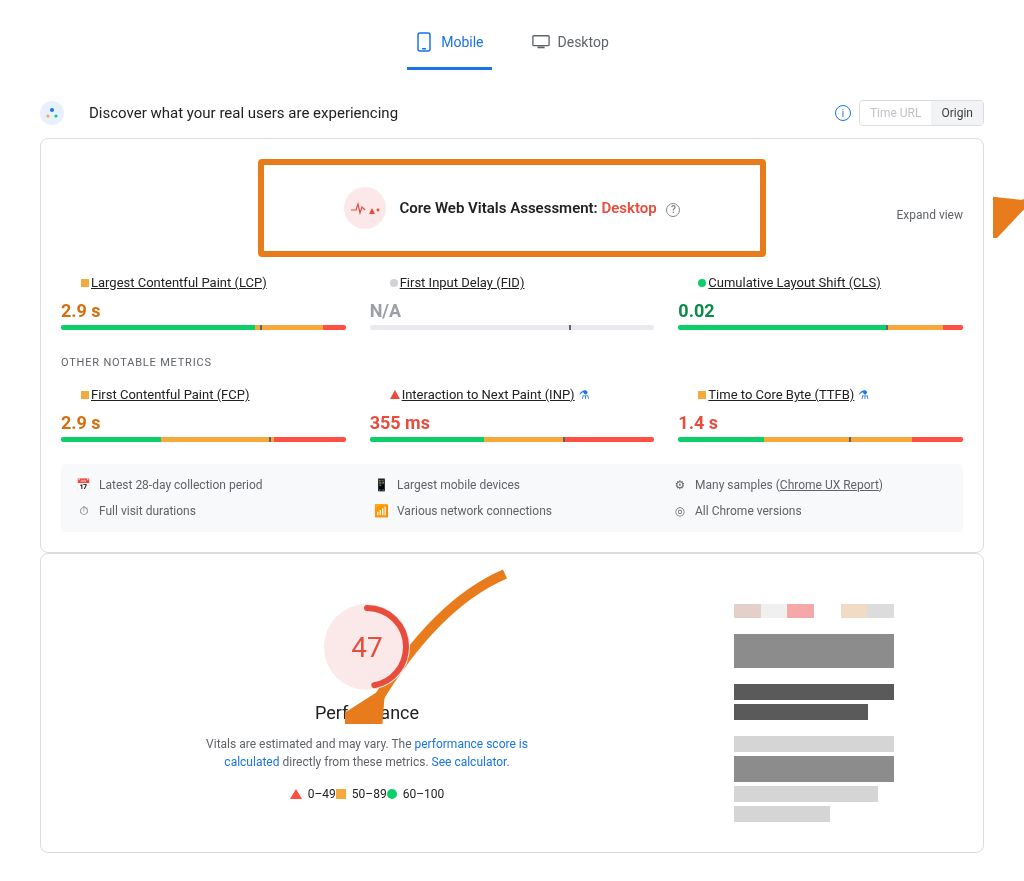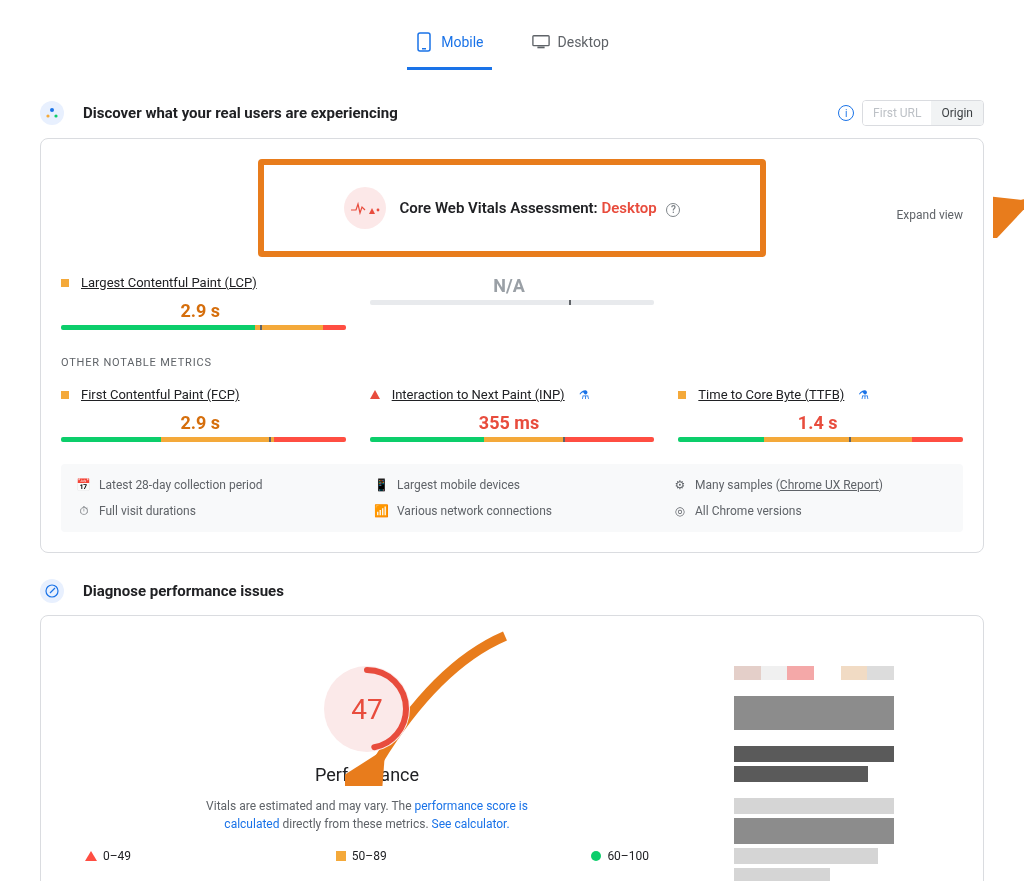--- a/index.html
+++ b/index.html
@@ -43,23 +43,23 @@
   
   .section-head {
     display: flex;
     align-items: center;
     justify-content: space-between;
     margin: 26px 0 12px;
   }
   .section-head .left {
     display: flex;
     align-items: center;
-    gap: 19px;
+    gap: 25px;
     font-size: 15px;
-    font-weight: 700;
+    font-weight: 400;
   }
   .round-icon {
     width: 24px; height: 24px;
     border-radius: 50%;
     background: #e8f0fe;
     display: inline-flex;
     align-items: center;
     justify-content: center;
     font-size: 12px;
   }
@@ -116,35 +116,35 @@
     width:150px; height:60px; pointer-events:none;
   }
 
   
   .metrics {
     display:grid; grid-template-columns: repeat(3, 1fr);
     gap: 20px 24px;
     margin-top: 18px;
   }
   .metric .title {
-    display:flex; align-items:center; gap:12px;
-    font-size:13px; margin-bottom:10px;
+    display:flex; align-items:center; gap:2px;
+    font-size:13px; margin-bottom:10px;margin-left:20px;
   }
   .dot { width:8px;height:8px;display:inline-block;}
   .dot.sq { }
   .dot.orange { background:#f4a93a;}
   .dot.gray { background:#cfd2d6; border-radius:50%;}
   .dot.green { background:#0cce6b; border-radius:50%;}
   .dot.red-tri {
     width:0;height:0;border-left:5px solid transparent;border-right:5px solid transparent;
     border-bottom:9px solid #e84c3d;
   }
   .metric .title .name { text-decoration: underline; color:#202124; }
   .flask { color:#1a73e8; font-size:12px; margin-left:2px;}
-  .metric .value { text-align:center; font-weight:700; font-size:18px; padding-right:6px;}
+  .metric .value { text-align:left; font-weight:700; font-size:18px; padding-right:6px;}
   .metric .value.orange { color:#d56e0c;}
   .metric .value.green { color:#0b8a4b;}
   .metric .value.gray { color:#9aa0a6;}
   .metric .value.red { color:#e84c3d;}
   .bar {
     height:5px; display:flex; border-radius:2px; overflow:hidden; margin-top:4px; position:relative;
   }
   .bar .seg-g { background:#0cce6b;}
   .bar .seg-o { background:#f4a93a;}
   .bar .seg-r { background:#ff4e42;}
@@ -183,21 +183,21 @@
     width:100%;height:100%;border-radius:50%;background:#fbe9e9;position:relative;
   }
   .gauge-svg{position:absolute;inset:0;}
   .gauge-num {
     position:absolute;inset:0;display:flex;align-items:center;justify-content:center;
     font-size:28px;color:#e84c3d;font-weight:400;
   }
   .perf-label { font-size:18px; margin-bottom:12px; }
   .perf-desc { font-size:12px; color:#5f6368; max-width:360px; margin:0 auto 16px; line-height:1.5;}
   .perf-desc a { color:#1a73e8; text-decoration:none;}
-  .legend { display:flex; justify-content:space-between; gap:28px; font-size:12px;}
+  .legend { display:flex; justify-content:center; font-size:12px;}
   .legend .item { display:flex; align-items:center; gap:6px;}
   .tri-red { width:0;height:0;border-left:6px solid transparent;border-right:6px solid transparent;border-bottom:10px solid #ff4e42;}
   .sq-or { width:10px;height:10px;background:#f4a93a;}
   .ci-gn { width:10px;height:10px;border-radius:50%;background:#0cce6b;}
   .arrow2 {
     position:absolute; left:260px; top:-40px; width:170px; height:160px; pointer-events:none;
   }
 
   .preview-col { flex:0 0 250px; display:flex; align-items:center; justify-content:center;}
   .preview {
@@ -245,21 +245,21 @@
             <circle cx="7" cy="4" r="2" fill="#1a73e8"></circle>
             <circle cx="3" cy="10" r="1.6" fill="#f4a93a"></circle>
             <circle cx="11" cy="10" r="1.6" fill="#0cce6b"></circle>
           </svg>
       </span>
       <span>Discover what your real users are experiencing</span>
     </div>
     <div class="right">
       <span class="info-i">i</span>
       <div class="seg">
-        <div class="opt">First URL</div>
+        <div class="opt">Time URL</div>
         <div class="opt selected">Origin</div>
       </div>
     </div>
   </div>
 
   <div class="card">
 
     <div class="cwv-wrap">
       <div class="cwv-box">
         <span class="cwv-icon">
@@ -295,27 +295,44 @@
         <div class="value orange">2.9 s</div>
         <div class="bar">
           <div class="seg-g" style="flex:68"></div>
             <div class="seg-o" style="flex:24"></div>
             <div class="seg-r" style="flex:8"></div>
           <div class="marker" style="left:70%"></div>
         </div>
       </div>
 
       <div class="metric">
+        <div class="title">
+          <span class="dot gray"></span>
+          <span class="name">First Input Delay (FID)</span>
+        </div>
         <div class="value gray">N/A</div>
         <div class="bar">
           <div class="seg-n" style="flex:1"></div>
           <div class="marker" style="left:70%"></div>
         </div>
       </div>
 
+      <div class="metric">
+        <div class="title">
+          <span class="dot green"></span>
+          <span class="name">Cumulative Layout Shift (CLS)</span>
+        </div>
+        <div class="value green">0.02</div>
+        <div class="bar">
+          <div class="seg-g" style="flex:73"></div>
+            <div class="seg-o" style="flex:20"></div>
+            <div class="seg-r" style="flex:7"></div>
+          <div class="marker" style="left:73%"></div>
+        </div>
+      </div>
     </div>
 
     <div class="subhead">OTHER NOTABLE METRICS</div>
 
     <div class="metrics">
 
       <div class="metric">
         <div class="title">
           <span class="dot sq orange"></span>
           <span class="name">First Contentful Paint (FCP)</span>
@@ -381,31 +398,20 @@
           <span class="ic">📶</span>
           <span>Various network connections</span>
         </div>
       <div class="fitem">
           <span class="ic">◎</span>
           <span>All Chrome versions</span>
         </div>
     </div>
   </div>
 
-  <div class="section-head">
-    <div class="left">
-      <span class="round-icon" style="background:#e8f0fe">
-        <svg width="14" height="14" viewBox="0 0 14 14">
-            <circle cx="7" cy="7" r="6" fill="none" stroke="#1a73e8" stroke-width="1.2"></circle>
-            <path d="M7 7 L10 4 M7 7 L5 9" stroke="#1a73e8" stroke-width="1.2"></path>
-          </svg>
-      </span>
-      <span>Diagnose performance issues</span>
-    </div>
-  </div>
 
   <div class="card">
     <div class="diag-wrap">
       <div class="gauge-col">
         <svg class="arrow2" viewBox="0 0 170 160">
           <defs>
               <marker id="ah2" markerWidth="10" markerHeight="10" refX="2" refY="5" orient="auto">
                 <path d="M10 0 L0 5 L10 10 Z" fill="#e87c1c"></path>
               </marker>
             </defs>

